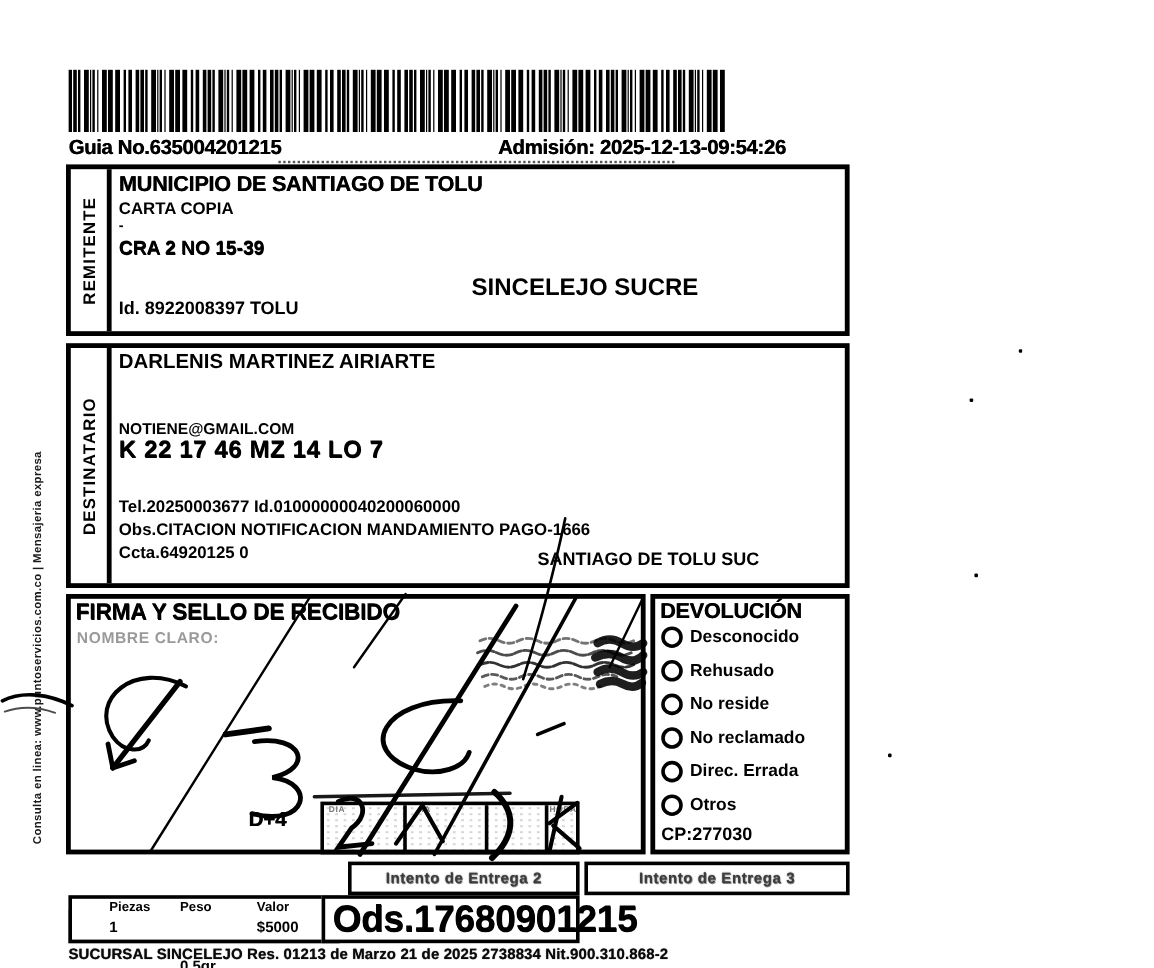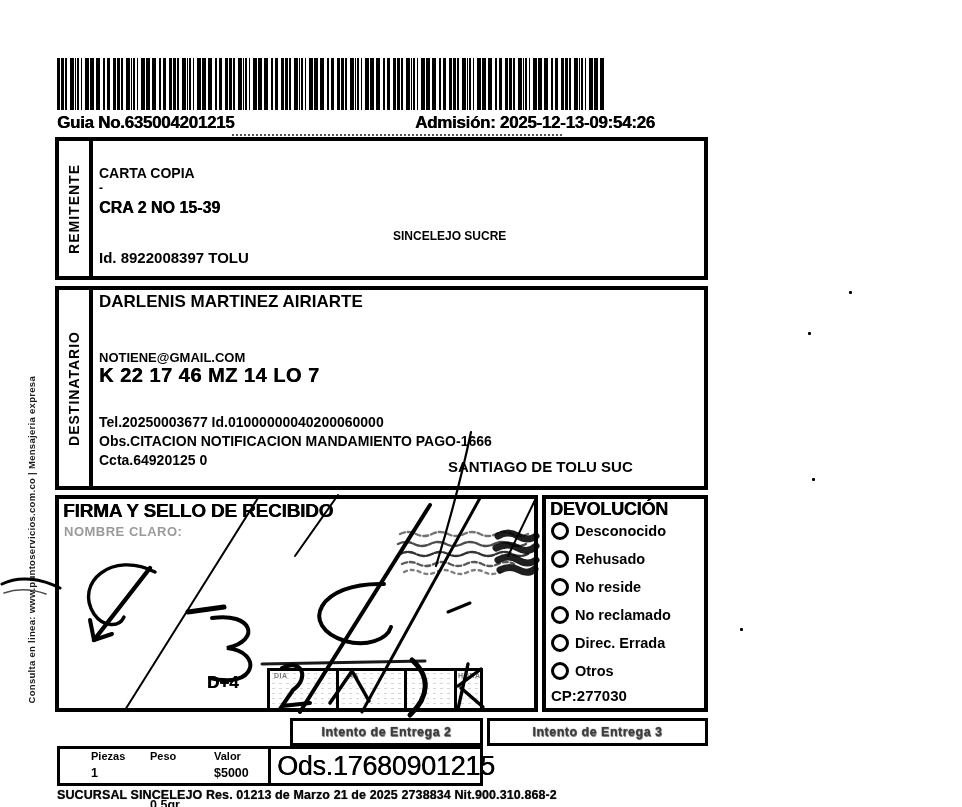--- a/index.html
+++ b/index.html
@@ -21,21 +21,21 @@
   .content{position:relative;flex:1;}
   .rem-box{left:55px;top:137px;width:653px;height:143px;}
   .des-box{left:55px;top:286px;width:653px;height:204px;}
   .firma-box{left:55px;top:495px;width:483px;height:217px;}
   .dev-box{left:542px;top:495px;width:166px;height:217px;border:4px solid #000;box-sizing:border-box;background:#fff;}
   
   .rem-nombre{left:6px;top:2px;font-size:18px;letter-spacing:-0.2px;}
   .rem-l2{left:6px;top:24px;font-size:14px;}
   .rem-dash{left:6px;top:40px;font-size:12px;}
   .rem-dir{left:6px;top:58px;font-size:16px;}
-  .rem-ciudad{left:300px;top:88px;font-size:12px;}
+  .rem-ciudad{left:300px;top:88px;font-size:20px;}
   .rem-id{left:6px;top:108px;font-size:15px;}
   
   .des-nombre{left:6px;top:2px;font-size:17px;}
   .des-email{left:6px;top:60px;font-size:13px;}
   .des-dir{left:6px;top:74px;font-size:20px;letter-spacing:0.5px;}
   .des-tel{left:6px;top:124px;font-size:14px;}
   .des-obs{left:6px;top:143px;font-size:14px;}
   .des-ccta{left:6px;top:162px;font-size:14px;}
   .des-suc{left:355px;top:168px;font-size:15px;}
   
@@ -50,21 +50,21 @@
   .dev-title{left:4px;top:0px;font-size:18px;letter-spacing:-0.2px;}
   .dev-row{position:absolute;left:5px;display:flex;align-items:center;gap:6px;}
   .radio{width:12px;height:12px;border:3.5px solid #000;border-radius:50%;box-sizing:content-box;flex:0 0 auto;}
   .dev-lbl{font-size:14.5px;font-weight:bold;white-space:nowrap;}
   .dev-cp{left:5px;top:188px;font-size:15px;}
   
   .cell{position:absolute;border:3px solid #000;box-sizing:border-box;background:#fff;}
   .hdr-cell{height:28px;display:flex;align-items:center;justify-content:center;}
   .fuzzy{color:#3c3c3c;text-shadow:0 0 1.3px #666, 0.5px 0.5px 0 #888;font-weight:bold;font-size:12.5px;letter-spacing:0.5px;}
   .val-cell{height:40px;display:flex;align-items:center;}
-  .bignum{font-size:27px;font-weight:normal;letter-spacing:-0.3px;padding-left:6px;}
+  .bignum{font-size:31px;font-weight:bold;letter-spacing:-0.3px;padding-left:6px;}
   .mini-lbl{position:absolute;top:1px;font-size:11px;font-weight:bold;}
   .mini-val{position:absolute;top:17px;font-size:12.5px;font-weight:bold;}
   .footer-line{left:57px;top:788px;font-size:12.5px;font-weight:bold;letter-spacing:0.1px;color:#0a0a0a;text-shadow:0 0 0.8px #333;}
   
   .sidebar-v{left:17px;top:300px;height:480px;width:20px;display:flex;align-items:center;justify-content:flex-end;}
   .sidebar-v span{writing-mode:vertical-rl;transform:rotate(180deg);font-size:9.5px;font-weight:bold;color:#1a1a1a;white-space:nowrap;letter-spacing:0.3px;}
   .speck{position:absolute;width:3px;height:3px;background:#000;border-radius:1px;}
   svg.overlay{position:absolute;left:0;top:0;pointer-events:none;}
 </style>
 </head>
@@ -195,20 +195,21 @@
 
   <div class="abs guia-line b ink">Guia No.635004201215</div>
   <div class="abs guia-underline"></div>
   <div class="abs adm-line b ink">Admisión: 2025-12-13-09:54:26</div>
 
   <div class="box rem-box">
     <div class="strip">
       <span>REMITENTE</span>
     </div>
     <div class="content">
+      <div class="abs rem-nombre b ink">MUNICIPIO DE SANTIAGO DE TOLU</div>
       <div class="abs rem-l2 b">CARTA COPIA</div>
       <div class="abs rem-dash b">-</div>
       <div class="abs rem-dir b ink">CRA 2 NO 15-39</div>
       <div class="abs rem-ciudad b">SINCELEJO SUCRE</div>
       <div class="abs rem-id b">Id. 8922008397 TOLU</div>
     </div>
   </div>
 
   <div class="box des-box">
     <div class="strip">

